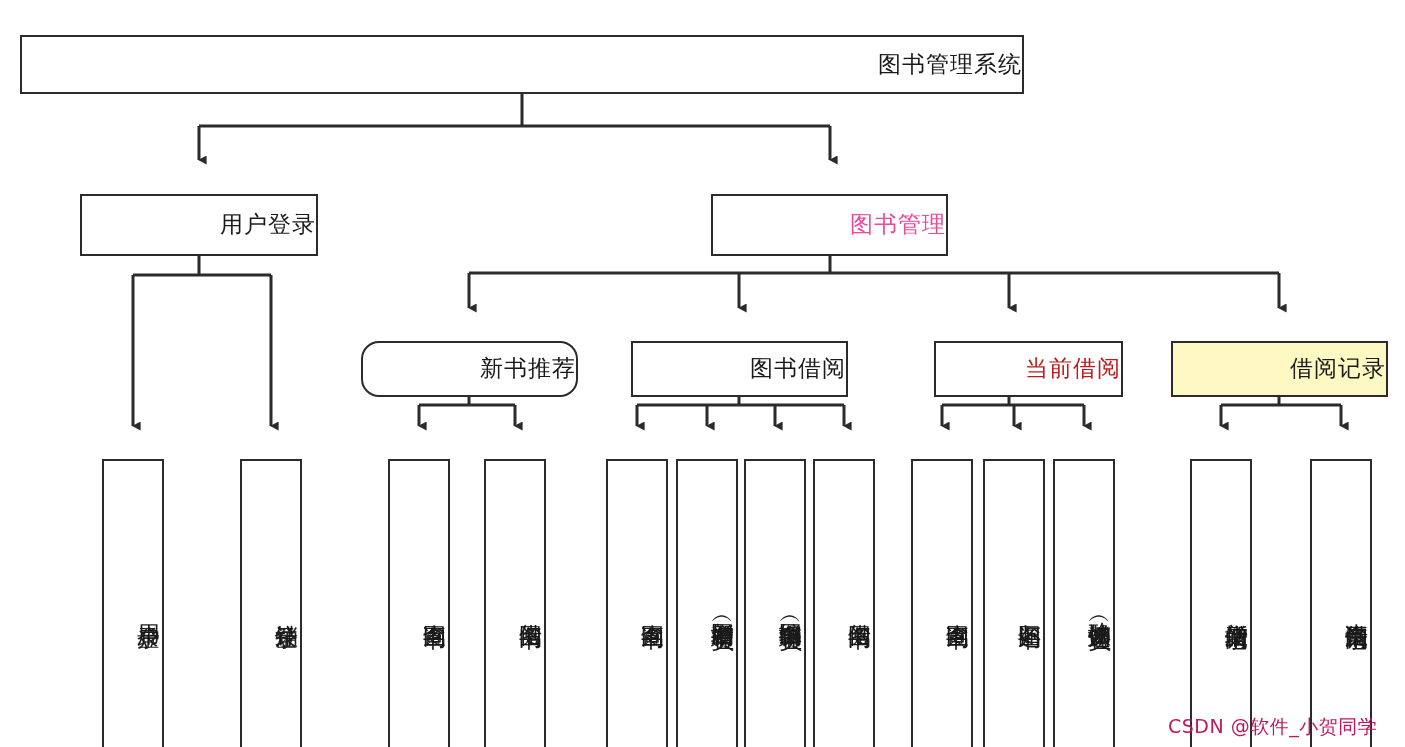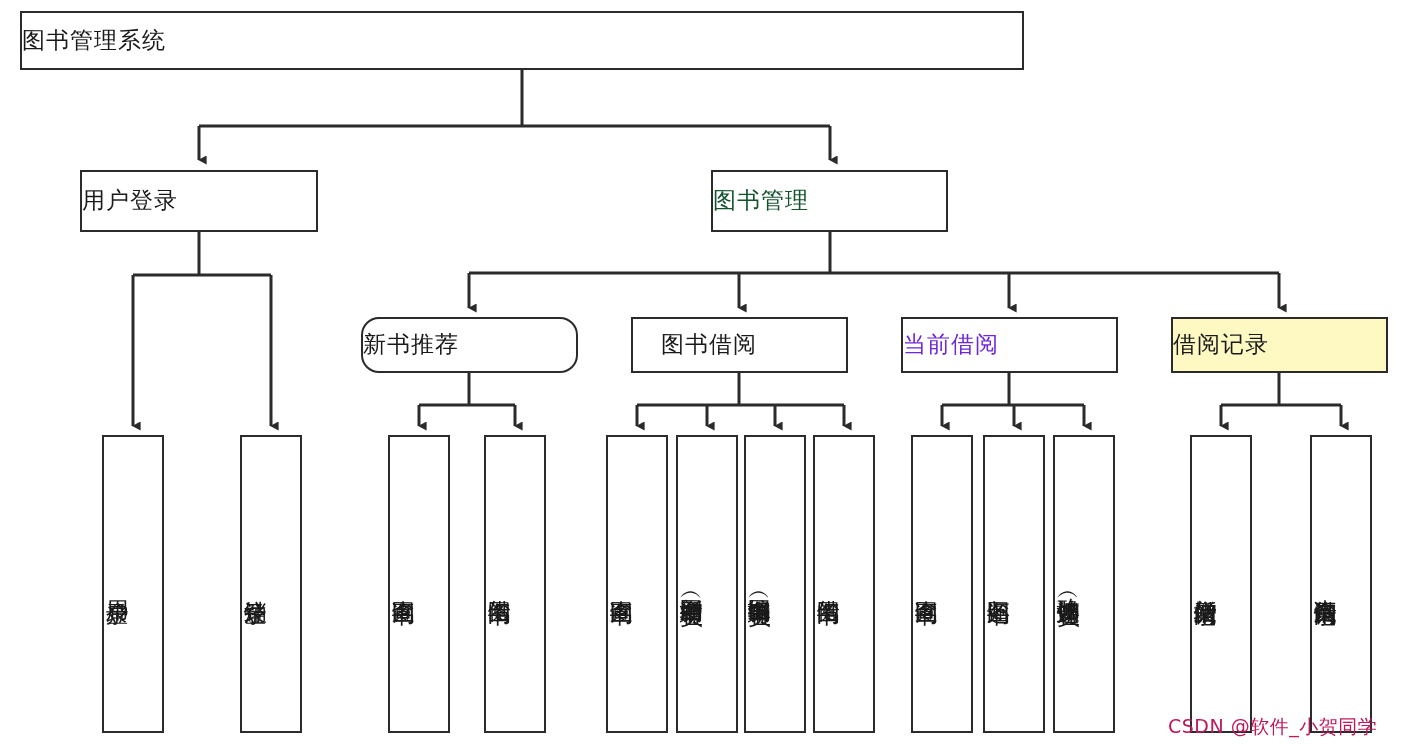--- a/index.html
+++ b/index.html
@@ -25,22 +25,23 @@
     height: 747px;
     pointer-events: none;
   }
   .node {
     position: absolute;
     box-sizing: border-box;
     border: 2px solid #2b2b2b;
     background: #ffffff;
     display: flex;
     align-items: center;
-    justify-content: flex-start;
+    justify-content: flex-end;
     color: #1a1a1a;
+    margin-top: 24px;
   }
   .node.horiz {
     font-size: 23px;
     letter-spacing: 1px;
     line-height: 1.2;
   }
   .node.vert {
     font-size: 23px;
     line-height: 1.16;
     letter-spacing: 1px;
@@ -121,31 +122,31 @@
     </g>
   </svg>
 
   <div class="node horiz" style="left: 20px; top: 11px; width: 1004px; height: 59px; border-color: rgb(43, 43, 43); background: rgb(255, 255, 255); color: rgb(26, 26, 26);">
     <span>图书管理系统</span>
   </div>
 
   <div class="node horiz" style="left: 80px; top: 170px; width: 238px; height: 62px; border-color: rgb(43, 43, 43); background: rgb(255, 255, 255); color: rgb(26, 26, 26);">
     <span>用户登录</span>
   </div>
-  <div class="node horiz" style="left: 711px; top: 170px; width: 237px; height: 62px; border-color: rgb(43, 43, 43); background: rgb(255, 255, 255); color: #14532d;">
+  <div class="node horiz" style="left: 711px; top: 170px; width: 237px; height: 62px; border-color: rgb(43, 43, 43); background: rgb(255, 255, 255); color: #ec4899;">
     <span>图书管理</span>
   </div>
 
   <div class="node horiz" style="left: 361px; top: 317px; width: 217px; height: 56px; border-color: rgb(43, 43, 43); background: rgb(255, 255, 255); color: rgb(26, 26, 26); border-radius: 18px;">
     <span>新书推荐</span>
   </div>
   <div class="node horiz" style="left: 631px; top: 317px; width: 217px; height: 56px; border-color: rgb(43, 43, 43); background: rgb(255, 255, 255); color: rgb(26, 26, 26); padding-left: 28px;">
     <span>图书借阅</span>
   </div>
-  <div class="node horiz" style="left: 901px; top: 317px; width: 217px; height: 56px; border-color: rgb(43, 43, 43); background: rgb(255, 255, 255); color: #6d28d9;">
+  <div class="node horiz" style="left: 934px; top: 317px; width: 189px; height: 56px; border-color: rgb(43, 43, 43); background: rgb(255, 255, 255); color: #b91c1c;">
     <span>当前借阅</span>
   </div>
   <div class="node horiz" style="left: 1171px; top: 317px; width: 217px; height: 56px; border-color: rgb(43, 43, 43); background: #fef9c3; color: rgb(26, 26, 26);">
     <span>借阅记录</span>
   </div>
 
   <div class="node vert" style="left: 102px; top: 435px; width: 62px; height: 298px; border-color: rgb(43, 43, 43); background: rgb(255, 255, 255); color: rgb(26, 26, 26);">
     <span class="vtext">用户登录</span>
   </div>
   <div class="node vert" style="left: 240px; top: 435px; width: 62px; height: 298px; border-color: rgb(43, 43, 43); background: rgb(255, 255, 255); color: rgb(26, 26, 26);">

